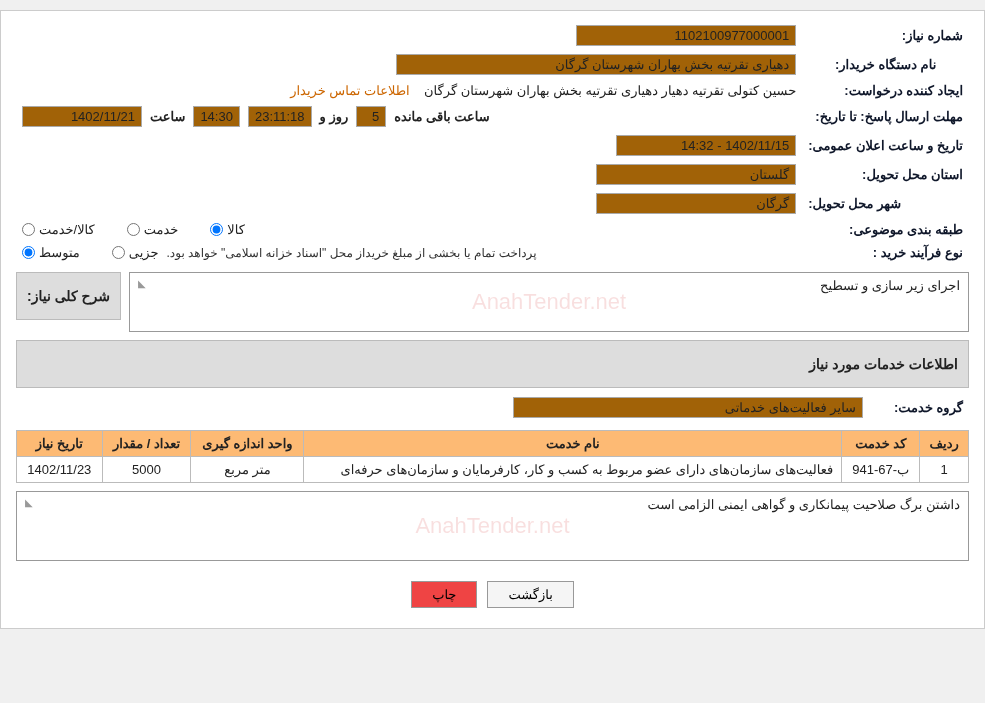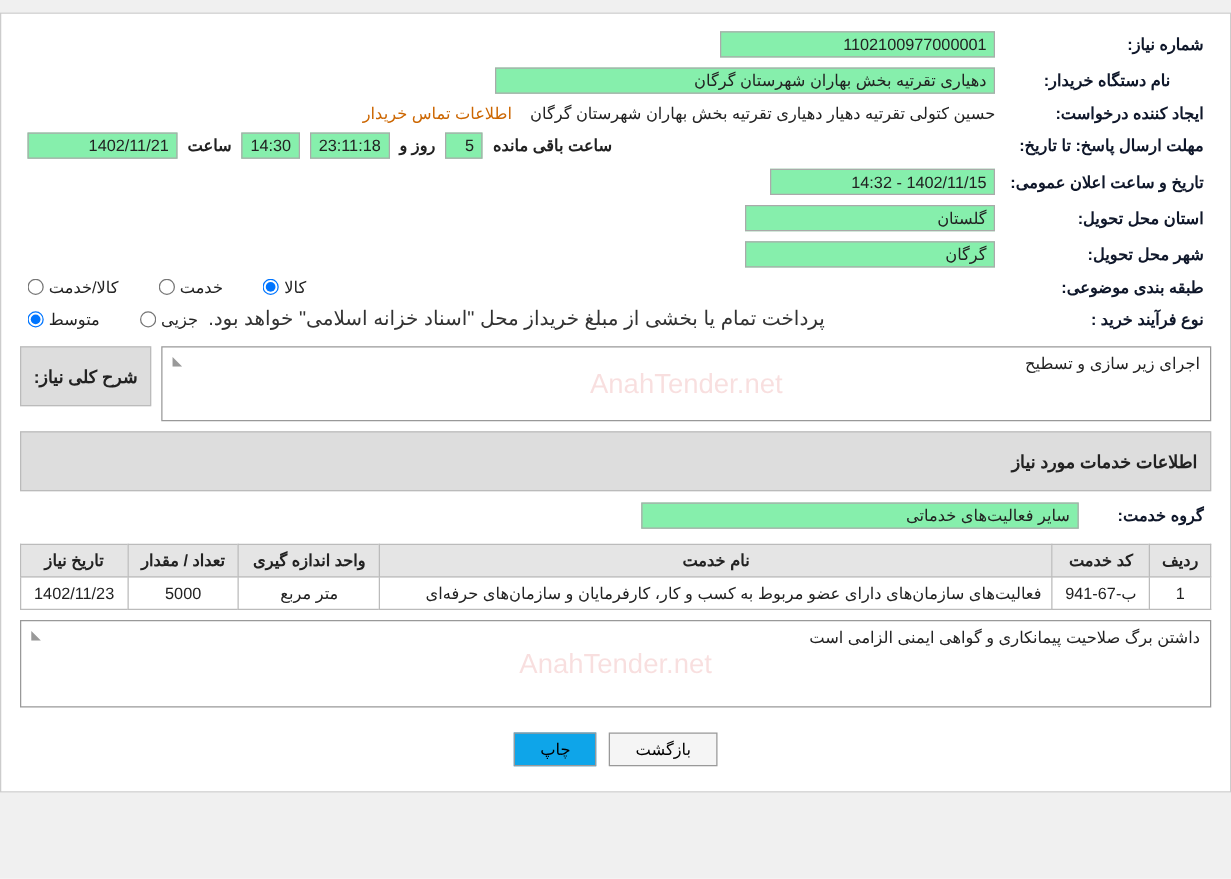--- a/index.html
+++ b/index.html
@@ -71,21 +71,21 @@
     }
     .radio-item input[type=radio] {
       margin: 0;
     }
     .services-table {
       width: 100%;
       border-collapse: collapse;
       margin: 8px 0;
     }
     .services-table th {
-      background: #e5e5e5;
+      background: #fdba74;
       border: 1px solid #bbb;
       padding: 5px 8px;
       text-align: center;
       font-weight: bold;
     }
     .services-table td {
       border: 1px solid #bbb;
       padding: 5px 8px;
       text-align: center;
     }
@@ -117,41 +117,41 @@
     }
     .btn {
       padding: 5px 20px;
       border: 1px solid #999;
       cursor: pointer;
       font-size: 13px;
       font-family: Tahoma, Arial, sans-serif;
       background: #f5f5f5;
     }
     .btn-print {
-      background: #0ea5e9;
+      background: #ef4444;
     }
     .btn-back {
       background: #f5f5f5;
     }
     .watermark-container {
       position: relative;
     }
     table.main-info {
       width: 100%;
       border-collapse: collapse;
     }
     table.main-info td {
       padding: 4px 6px;
       vertical-align: middle;
     }
     .border-box {
       border: 1px solid #aaa;
       padding: 2px 6px;
       min-height: 20px;
-      background: #86efac;
+      background: #a16207;
       display: inline-block;
     }
     .resize-handle {
       font-size: 10px;
       color: #999;
       float: left;
     }
   </style>
 </head>
 <body>
@@ -201,21 +201,21 @@
           <span class="border-box" style="min-width:180px;">1402/11/15 - 14:32</span>
         </td>
       </tr>
       <tr>
         <td class="label-cell" style="text-align:right;font-weight:bold;">استان محل تحویل:</td>
         <td>
           <span class="border-box" style="min-width:200px;">گلستان</span>
         </td>
       </tr>
       <tr>
-        <td class="label-cell" style="text-align:right;font-weight:bold;">شهر محل تحویل:</td>
+        <td class="label-cell" style="text-align:left;font-weight:bold;">شهر محل تحویل:</td>
         <td>
           <span class="border-box" style="min-width:200px;padding-left:28px;">گرگان</span>
         </td>
       </tr>
       <tr>
         <td class="label-cell" style="text-align:right;font-weight:bold;">طبقه بندی موضوعی:</td>
         <td>
           <div class="radio-group">
             <div class="radio-item">
               <label>کالا/خدمت</label>
@@ -239,21 +239,21 @@
             <div class="radio-group">
               <div class="radio-item">
                 <label>متوسط</label>
                 <input type="radio" name="ptype" checked="" style="">
               </div>
               <div class="radio-item">
                 <label>جزیی</label>
                 <input type="radio" name="ptype" style="">
               </div>
             </div>
-            <span style="font-size:16px;color:#333;">پرداخت تمام یا بخشی از مبلغ خریداز محل "اسناد خزانه اسلامی" خواهد بود.</span>
+            <span style="font-size:12px;color:#333;">پرداخت تمام یا بخشی از مبلغ خریداز محل "اسناد خزانه اسلامی" خواهد بود.</span>
           </div>
         </td>
       </tr>
     </tbody>
       </table>
 
     <div style="display:flex;align-items:flex-start;gap:8px;margin:8px 0;flex-direction:row-reverse;">
       <div class="section-header" style="margin:0;white-space:nowrap;flex:0 0 auto;">شرح کلی نیاز:</div>
       <div style="flex:1;position:relative;">
         <div class="description-box watermark-container">

